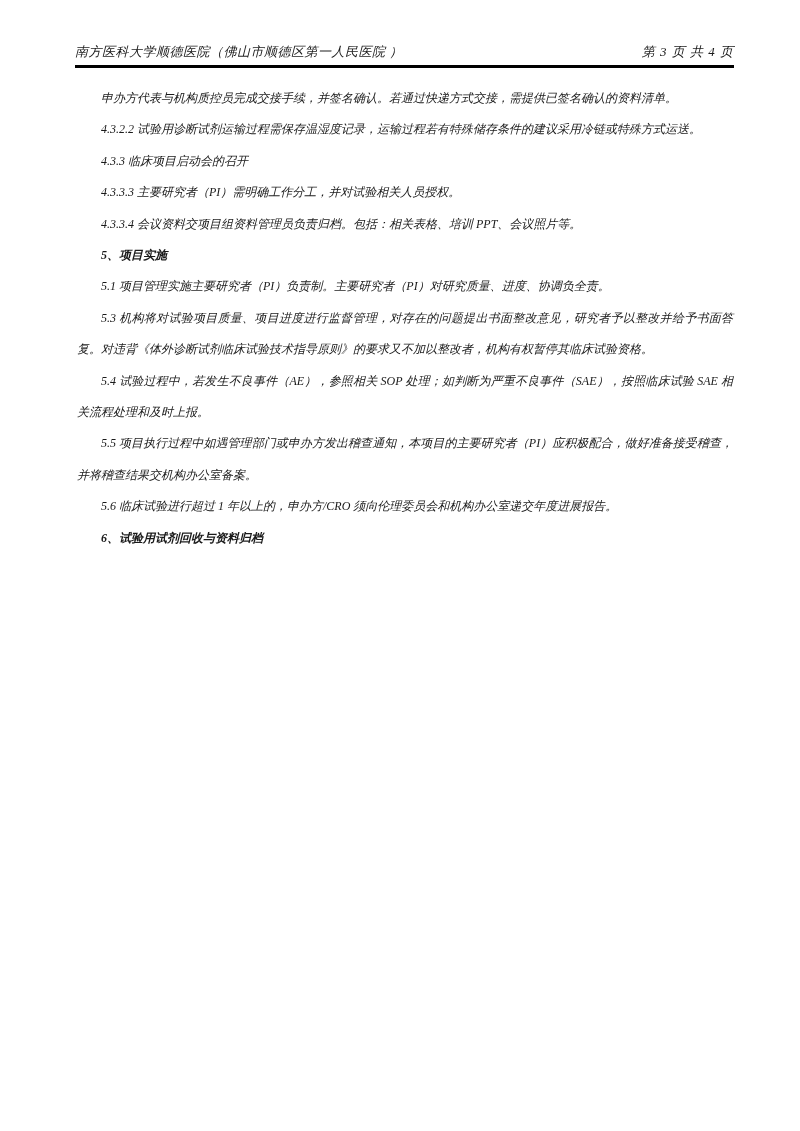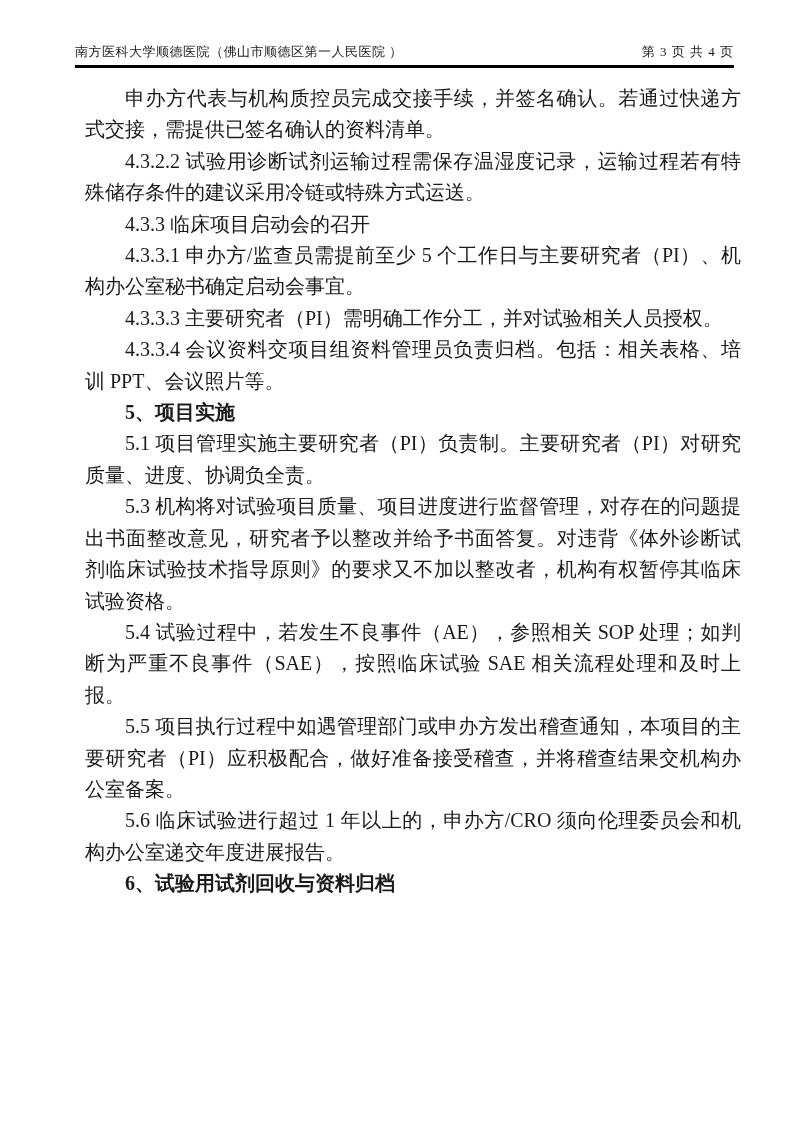--- a/index.html
+++ b/index.html
@@ -8,20 +8,21 @@
     background: #ffffff;
   }
   .page {
     position: relative;
     width: 800px;
     height: 1131px;
     background: #ffffff;
     font-family: "Liberation Serif", "DejaVu Serif", serif;
     color: #1a1a1a;
     overflow: hidden;
+    font-style: italic;
   }
   
   .header {
     position: absolute;
     top: 44px;
     left: 75px;
     width: 659px;
     border-bottom: 3px solid #000000;
     padding-bottom: 5px;
     display: flex;
@@ -30,23 +31,23 @@
     font-size: 13px;
     line-height: 16px;
     white-space: nowrap;
   }
   .header .hospital { letter-spacing: 0.5px; }
   .header .pageinfo { letter-spacing: 1px; margin-left: 40px; }
   
   .content {
     position: absolute;
     top: 83px;
-    left: 85px;
+    left: 77px;
     width: 656px;
-    font-size: 20px;
+    font-size: 12px;
     line-height: 31.4px;
     text-align: justify;
     text-justify: inter-ideograph;
   }
   .content p {
     margin: 0;
     padding: 0;
     text-indent: 2em;
   }
   .content p.heading {
@@ -60,21 +61,20 @@
 
   <div class="header">
     <span class="hospital">南方医科大学顺德医院（佛山市顺德区第一人民医院 ）</span>
     <span class="pageinfo">第 3 页 共 4 页</span>
   </div>
 
   <div class="content">
     <p>申办方代表与机构质控员完成交接手续，并签名确认。若通过快递方式交接，需提供已签名确认的资料清单。</p>
     <p>4.3.2.2 试验用诊断试剂运输过程需保存温湿度记录，运输过程若有特殊储存条件的建议采用冷链或特殊方式运送。</p>
     <p>4.3.3 临床项目启动会的召开</p>
-    <p>4.3.3.1 申办方/监查员需提前至少 5 个工作日与主要研究者（PI）、机构办公室秘书确定启动会事宜。</p>
     <p>4.3.3.3 主要研究者（PI）需明确工作分工，并对试验相关人员授权。</p>
     <p>4.3.3.4 会议资料交项目组资料管理员负责归档。包括：相关表格、培训 PPT、会议照片等。</p>
     <p class="heading">5、项目实施</p>
     <p>5.1 项目管理实施主要研究者（PI）负责制。主要研究者（PI）对研究质量、进度、协调负全责。</p>
     <p>5.3 机构将对试验项目质量、项目进度进行监督管理，对存在的问题提出书面整改意见，研究者予以整改并给予书面答复。对违背《体外诊断试剂临床试验技术指导原则》的要求又不加以整改者，机构有权暂停其临床试验资格。</p>
     <p>5.4 试验过程中，若发生不良事件（AE），参照相关 SOP 处理；如判断为严重不良事件（SAE），按照临床试验 SAE 相关流程处理和及时上报。</p>
     <p>5.5 项目执行过程中如遇管理部门或申办方发出稽查通知，本项目的主要研究者（PI）应积极配合，做好准备接受稽查，并将稽查结果交机构办公室备案。</p>
     <p>5.6 临床试验进行超过 1 年以上的，申办方/CRO 须向伦理委员会和机构办公室递交年度进展报告。</p>
     <p class="heading">6、试验用试剂回收与资料归档</p>
   </div>

